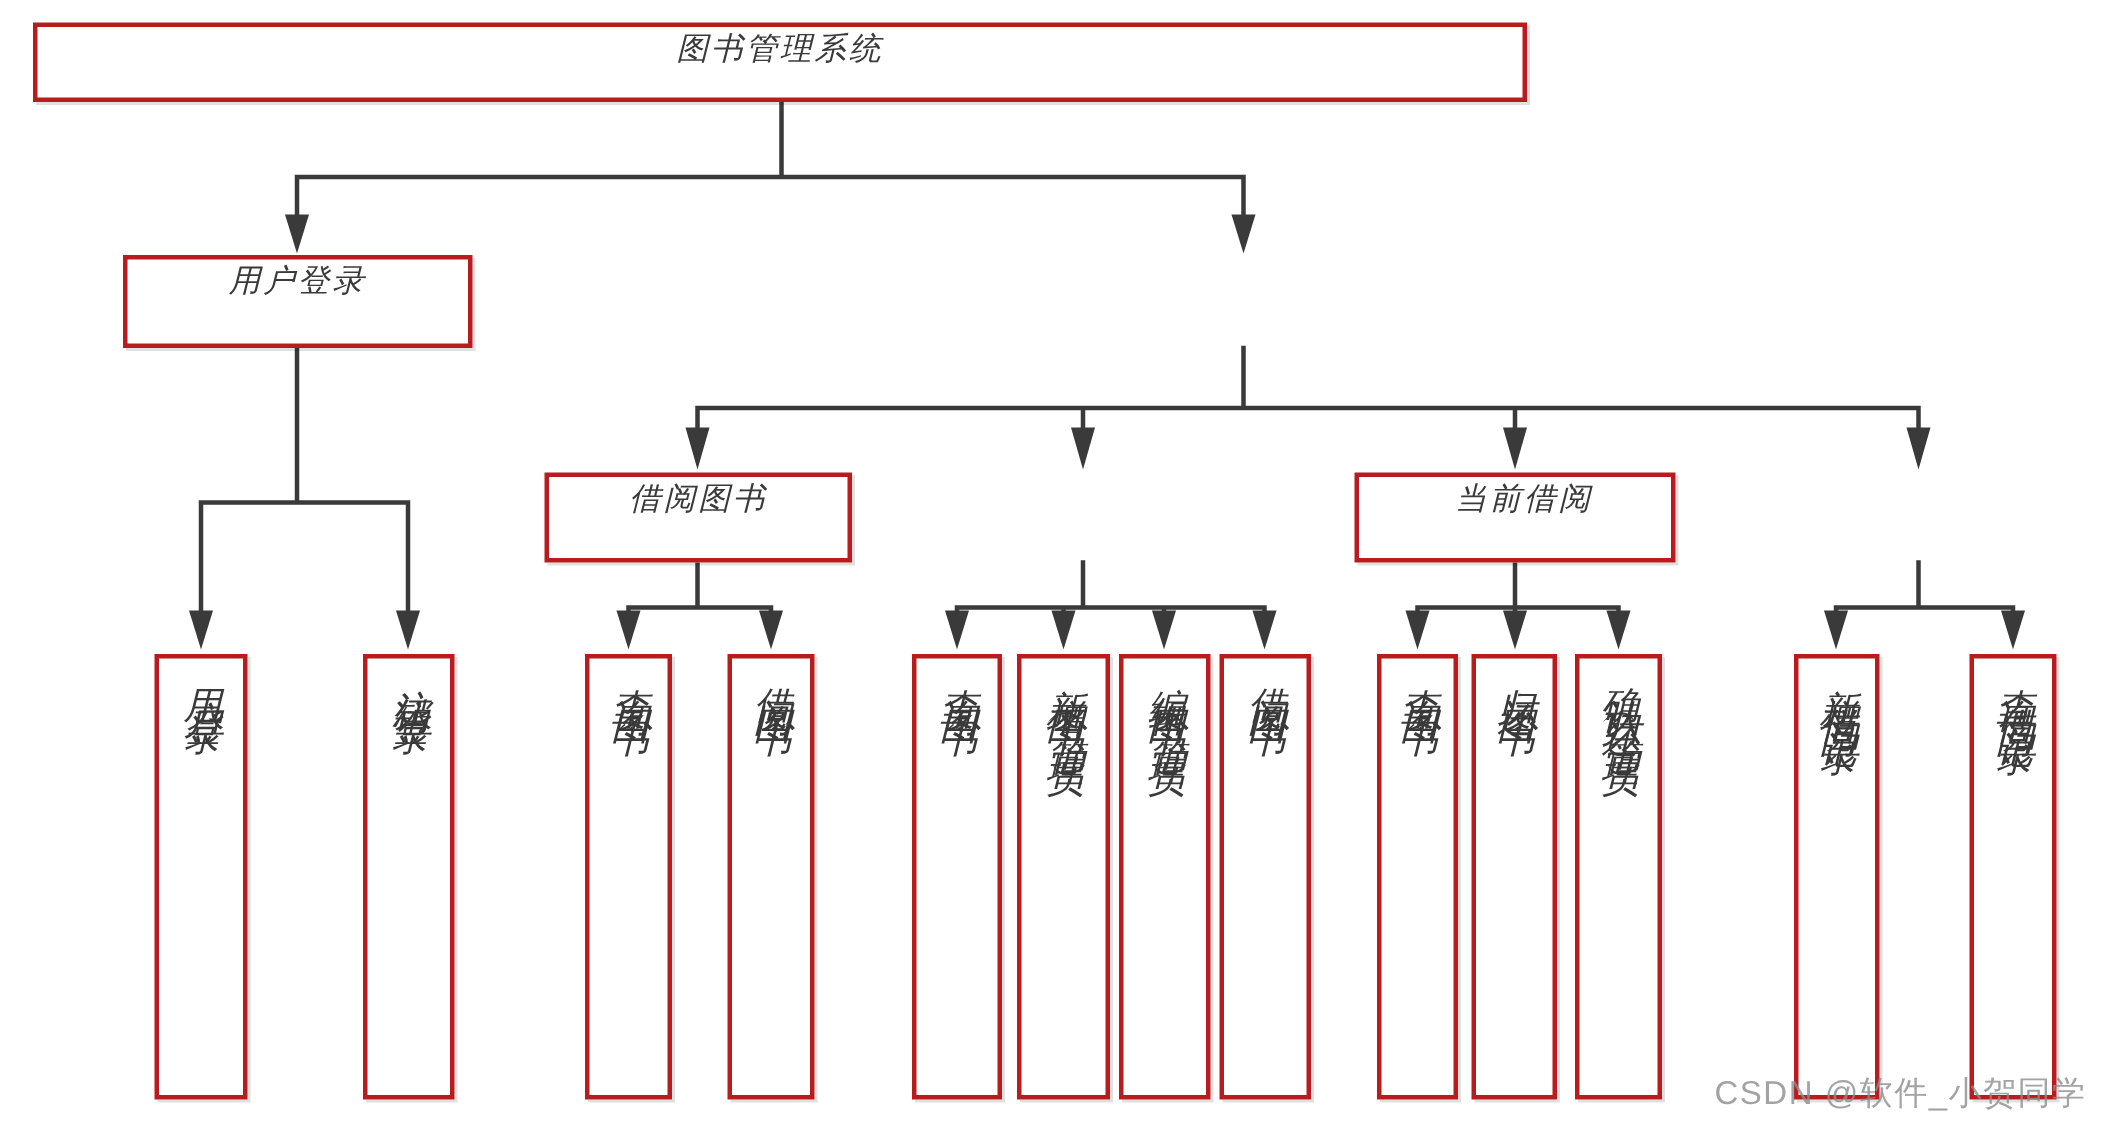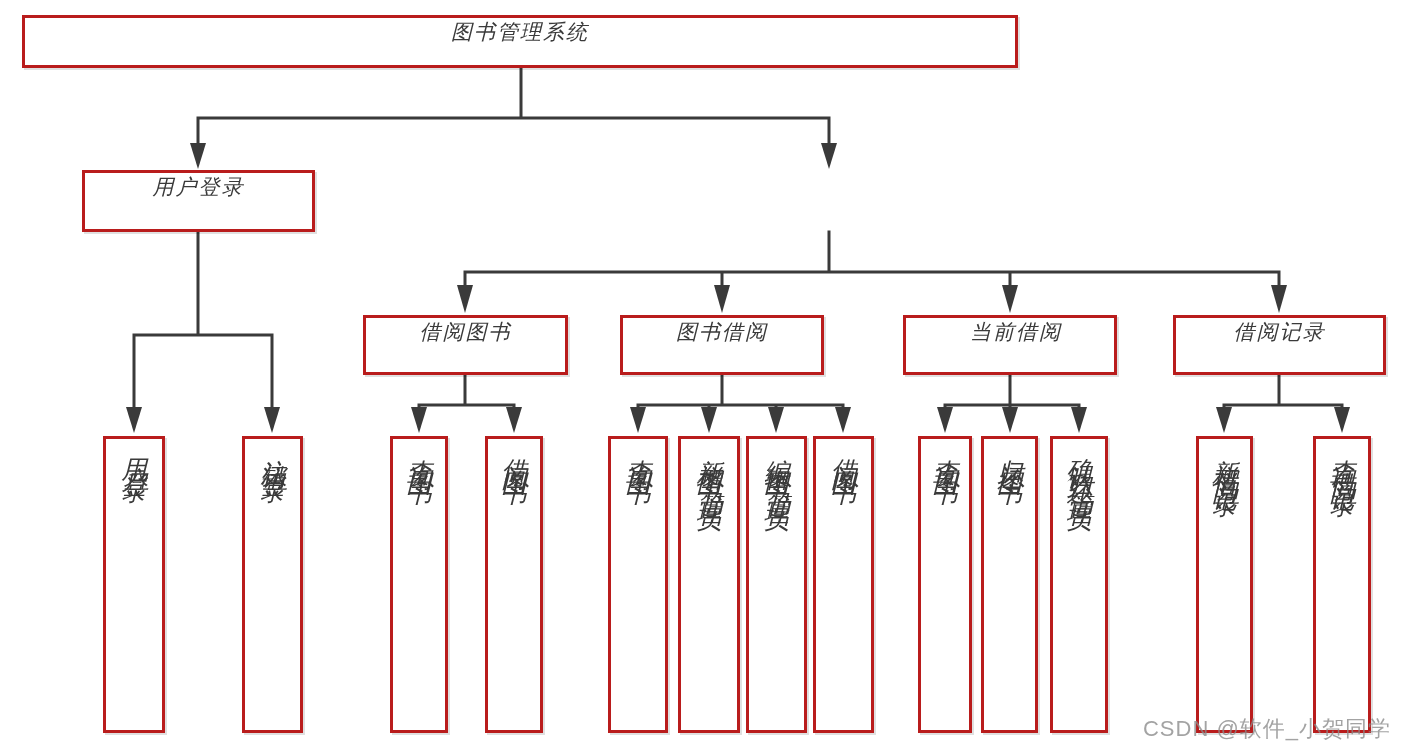--- a/index.html
+++ b/index.html
@@ -93,28 +93,22 @@
     <span>图书管理系统</span>
   </div>
 
   <div class="node" id="n-l2a">
     <span>用户登录</span>
   </div>
 
   <div class="node" id="n-l3a">
     <span>借阅图书</span>
   </div>
-  <div class="node" id="n-l3b">
-    <span>图书借阅</span>
-  </div>
   <div class="node" id="n-l3c">
     <span>当前借阅</span>
-  </div>
-  <div class="node" id="n-l3d">
-    <span>借阅记录</span>
   </div>
 
   <div class="node leaf" id="n-a1">
     <span class="vtext">用户登录</span>
   </div>
   <div class="node leaf" id="n-a2">
     <span class="vtext">注销登录</span>
   </div>
 
   <div class="node leaf" id="n-b1">

